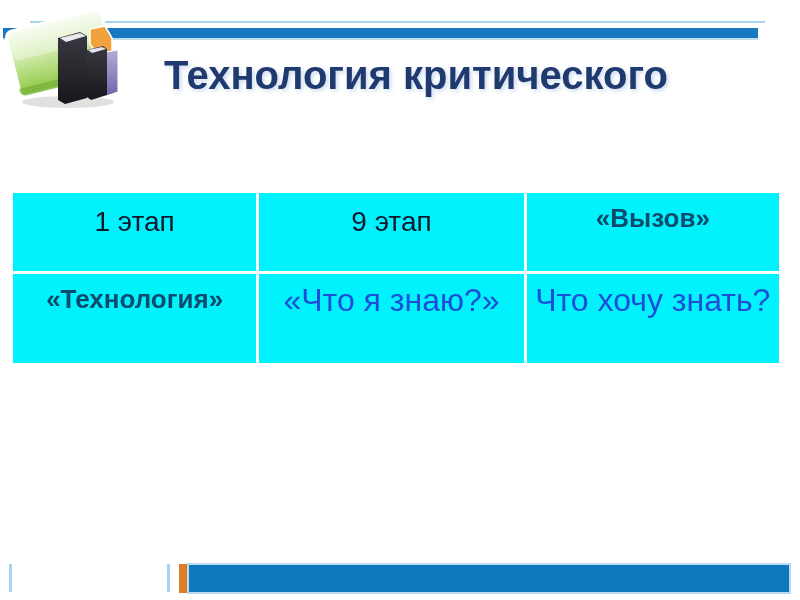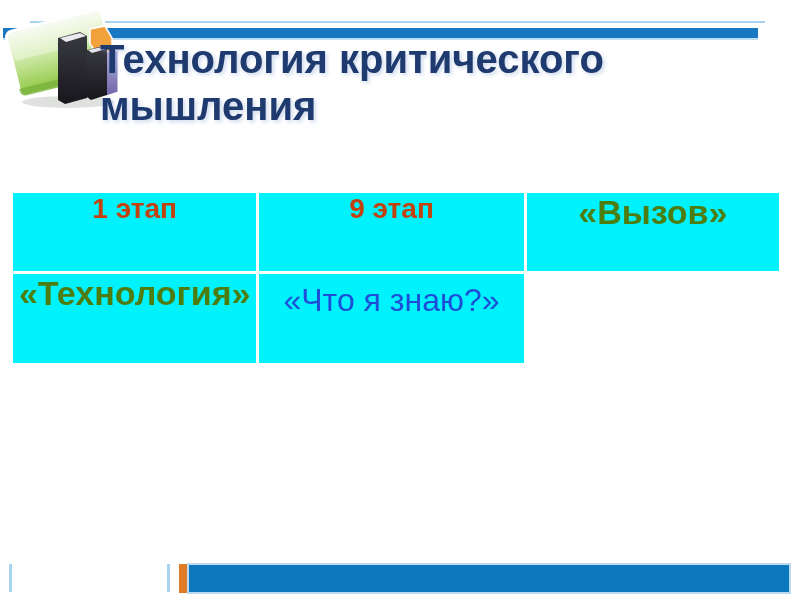--- a/index.html
+++ b/index.html
@@ -24,21 +24,22 @@
 
   
   .icon-wrap {
     position: absolute; left: 2px; top: 0px;
     width: 124px; height: 110px;
   }
 
   
   .title {
     position: absolute; left: 100px; top: 36px; width: 600px;
-    margin: 0;
+    margin: 16px;
+    text-align: center;
     font-size: 40px; font-weight: bold;
     line-height: 47px;
     color: #1F3A6E;
     letter-spacing: 0px;
     text-shadow: 2px 2px 4px rgba(130,160,210,0.40);
   }
   .title span { display: block; }
 
   
   .stage-table {
@@ -51,22 +52,22 @@
     background: #ffffff;
   }
   .cell {
     background: #00F2FC;
     display: flex;
     justify-content: center;
     align-items: flex-start;
     overflow: hidden;
     white-space: nowrap;
   }
-  .cell.hdr  { color: #c2410c; font-weight: bold; font-size: 28px; }
-  .cell.emph { color: #4d7c0f; font-weight: bold; font-size: 34px; padding-top: 0;  }
+  .cell.hdr  { color: #0f172a; font-weight: normal; font-size: 28px; padding-top: 13px; }
+  .cell.emph { color: #0c4a6e; font-weight: bold; font-size: 26px; padding-top: 10px;  }
   .cell.reg  { color: #1d4ed8; font-weight: normal; font-size: 32px; padding-top: 8px; }
 
   
   .f-tick {
     position: absolute; top: 564px; width: 3px; height: 28px;
     background: #A8D3EF;
   }
   .f-tick.t1 { left: 9px; }
   .f-tick.t2 { left: 167px; }
   .f-orange {
@@ -116,31 +117,31 @@
       <path d="M104 52 L116 50 L116 92 L104 96 Z" fill="url(#gPurple)" stroke="#ffffff" stroke-width="1"></path>
       <path d="M56 38 L78 32 L85 36 L85 98 L63 104 L56 100 Z" fill="url(#gBook)"></path>
       <path d="M58 38 L78 33 L84 36 L64 42 Z" fill="#e9e9ee"></path>
       <path d="M85 50 L101 46 L105 49 L105 95 L89 100 L85 97 Z" fill="url(#gBook)"></path>
       <path d="M86 50 L100 47 L104 49 L90 53 Z" fill="#e4e4ea"></path>
     </svg>
   </div>
 
   <h1 class="title">
     <span>Технология критического</span>
-    <span>мышления</span>
   </h1>
 
   <div class="stage-table">
     <div class="cell hdr">1 этап</div>
     <div class="cell hdr">9 этап</div>
 
     <div class="cell emph">«Вызов»</div>
     <div class="cell emph">«Технология»</div>
 
     <div class="cell reg">«Что я знаю?»</div>
+    <div class="cell reg">Что хочу знать?</div>
   </div>
 
   <div class="f-tick t1"></div>
   <div class="f-tick t2"></div>
   <div class="f-orange"></div>
   <div class="f-blue"></div>
 
 </div>
 
 </body></html>

